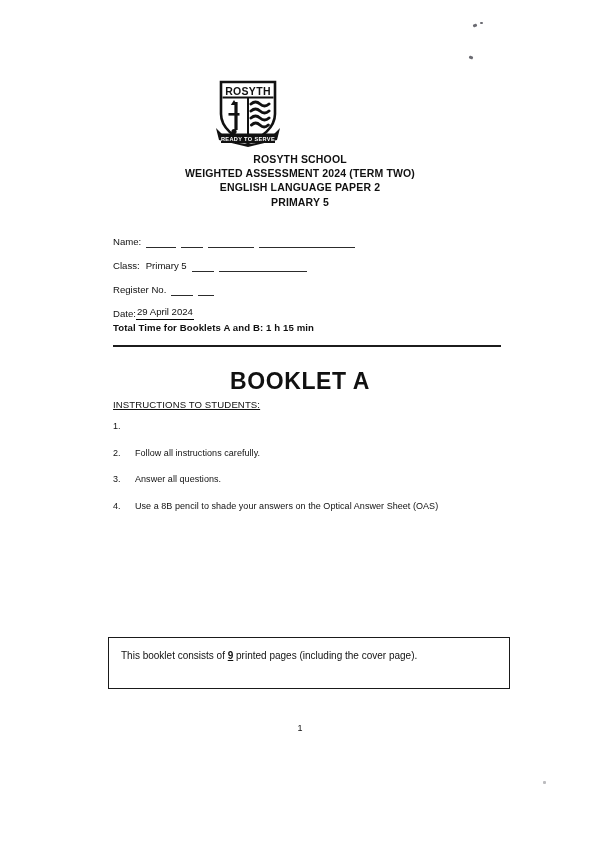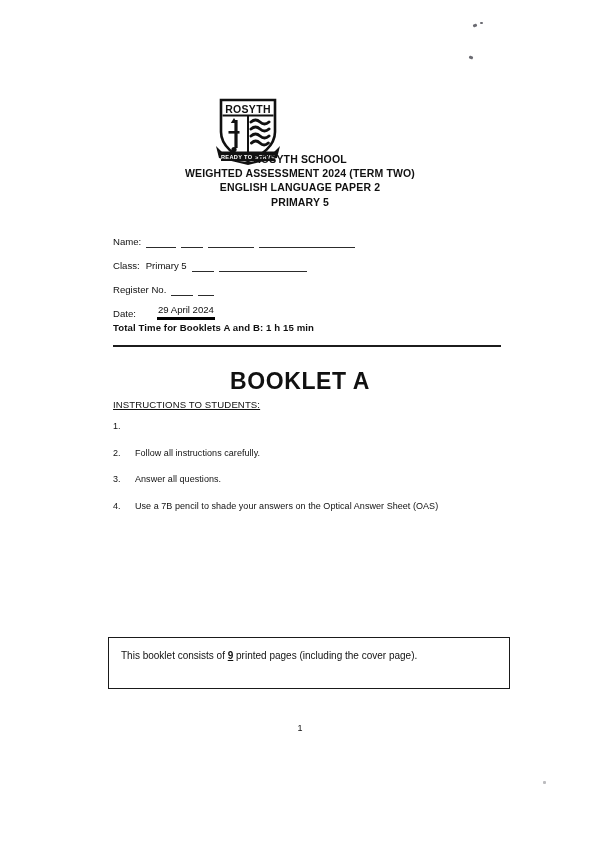--- a/index.html
+++ b/index.html
@@ -28,21 +28,20 @@
   #speck-d { left: 543px; top: 781px; width: 3px; height: 3px; opacity: .45; }
 
   
   .crest-wrap {
     position: absolute;
     left: 0;
     top: 78px;
     width: 496px;
     display: flex;
     justify-content: center;
-    margin-top: 18px;
   }
   .crest { width: 70px; height: 70px; display: block; }
 
   
   .header {
     position: absolute;
     left: 0;
     top: 152px;
     width: 600px;
     text-align: center;
@@ -76,23 +75,23 @@
   }
   .blank.sm   { width: 30px; }
   .blank.sm2  { width: 22px; }
   .blank.md   { width: 46px; }
   .blank.lg   { width: 88px; }
   .blank.xl   { width: 96px; }
   .blank.sig  { width: 98px; }
 
   .inline-val {
     display: inline-block;
-    border-bottom: 3px solid #000000;
+    border-bottom: 1px solid #000000;
     padding: 0 1px 1px 1px;
-    margin-left: 21px;
+    margin-left: 0;
     line-height: 12px;
   }
 
   .sig-group {
     position: absolute;
     left: 149px;
     bottom: 0;
     display: flex;
     align-items: flex-end;
     white-space: nowrap;
@@ -274,21 +273,21 @@
   <div class="instr-item">
     <span class="instr-num">2.</span>
     <span class="instr-text">Follow all instructions carefully.</span>
   </div>
   <div class="instr-item">
     <span class="instr-num">3.</span>
     <span class="instr-text">Answer all questions.</span>
   </div>
   <div class="instr-item">
     <span class="instr-num">4.</span>
-    <span class="instr-text">Use a 7B pencil to shade your answers on the Optical Answer Sheet (OAS)</span>
+    <span class="instr-text">Use a 8B pencil to shade your answers on the Optical Answer Sheet (OAS)</span>
   </div>
 </div>
 
 <div class="pages-box">
   <div class="pages-text">
     <span>This booklet consists of </span><span class="pages-count">9</span><span> printed pages (including the cover page).</span>
   </div>
 </div>
 
 <div class="page-number">1</div>

